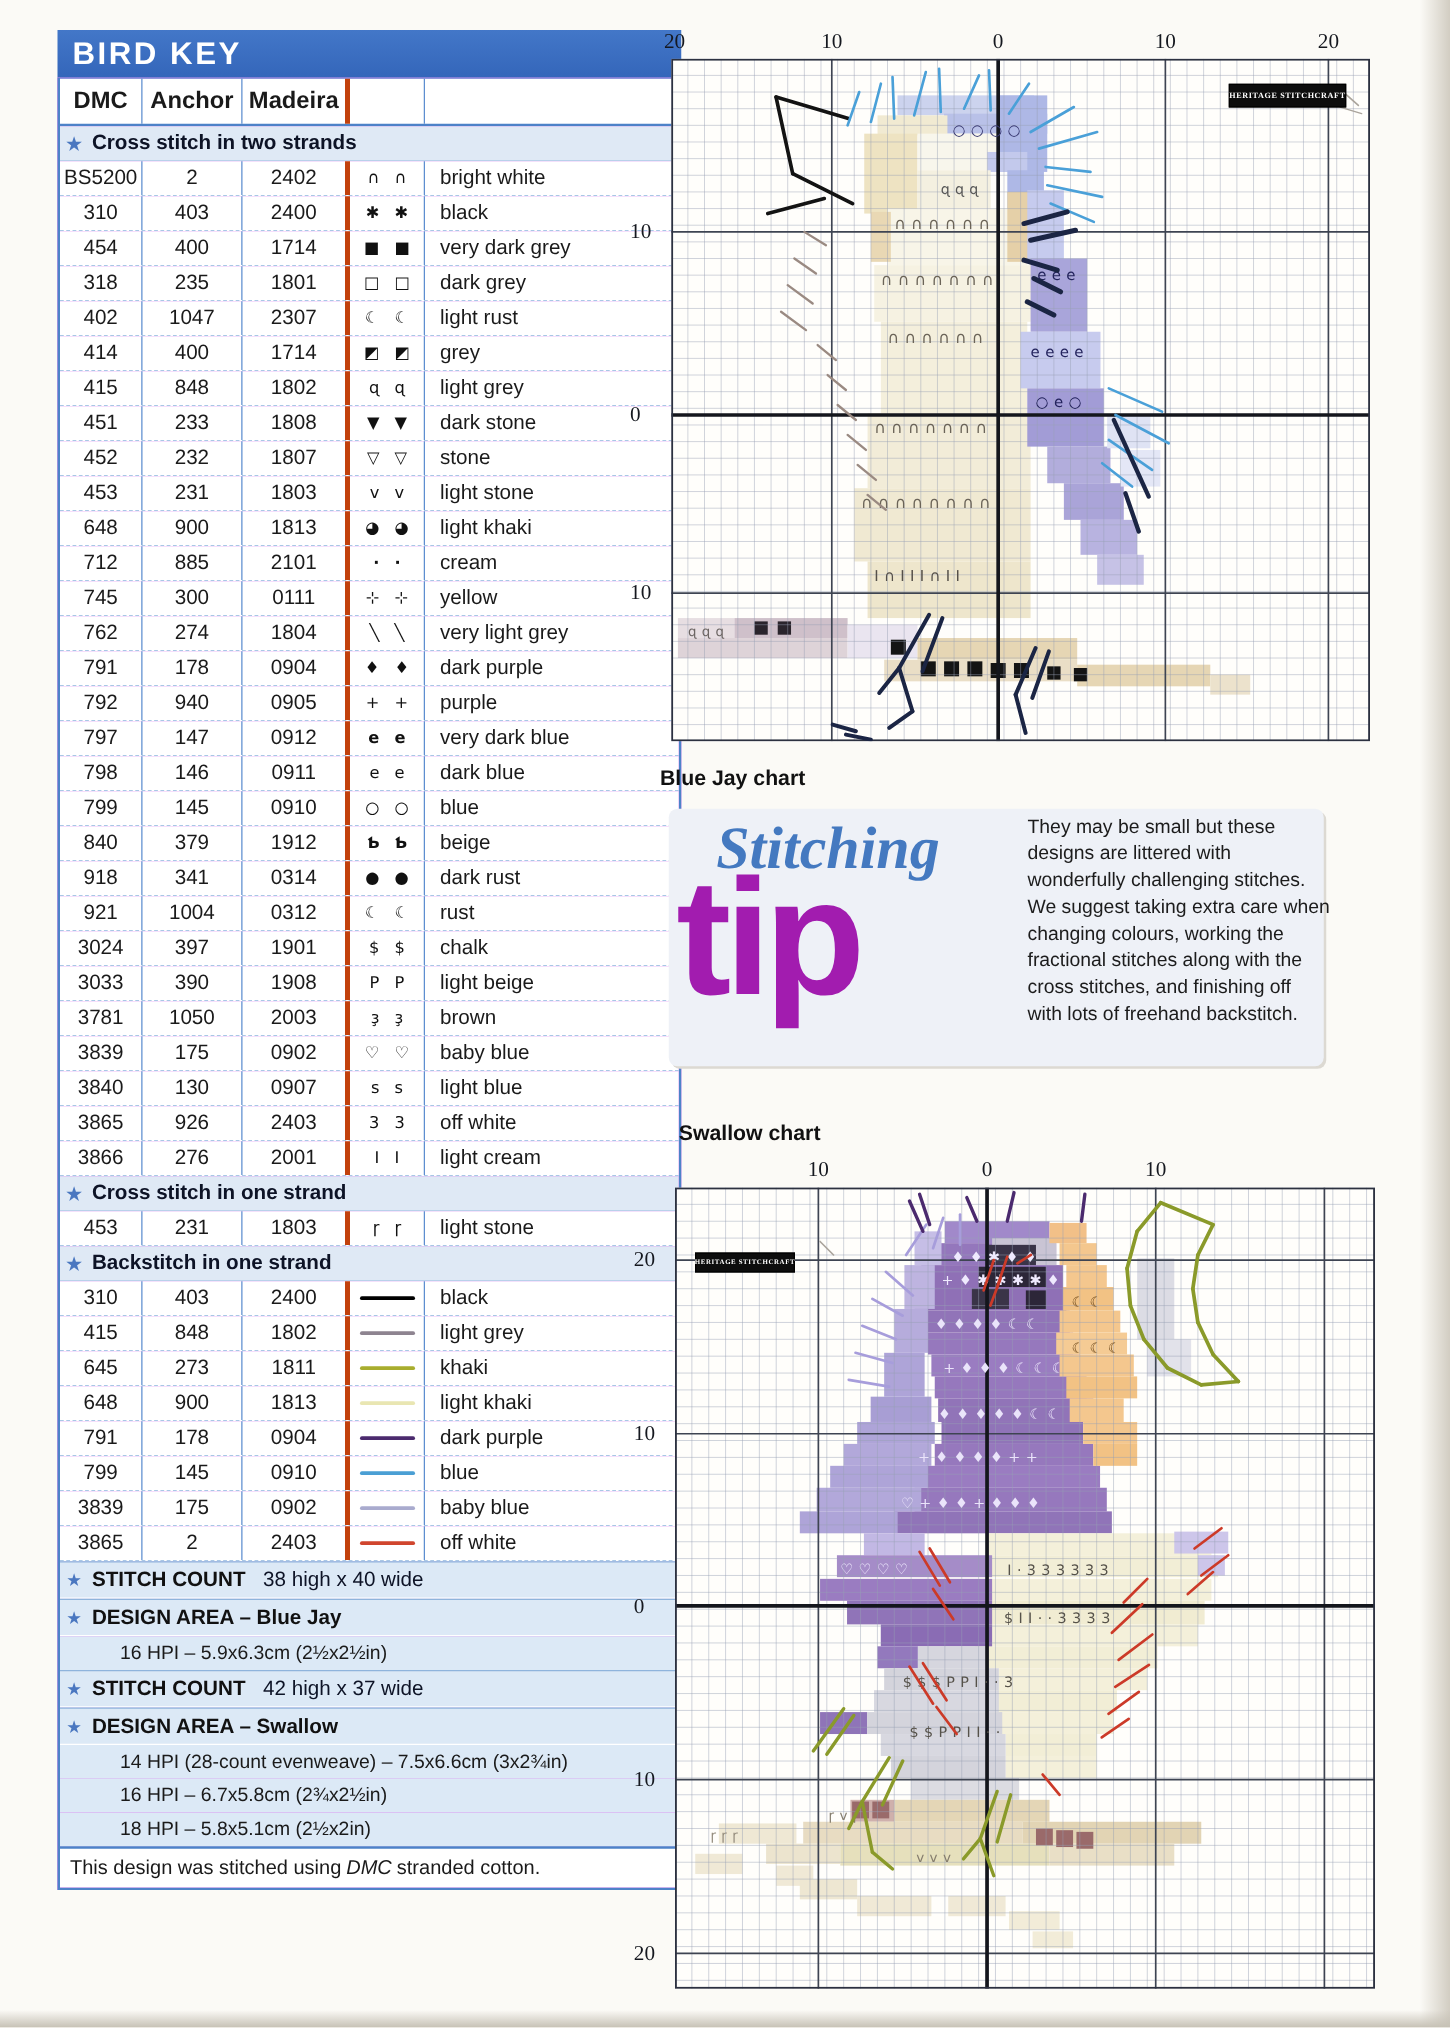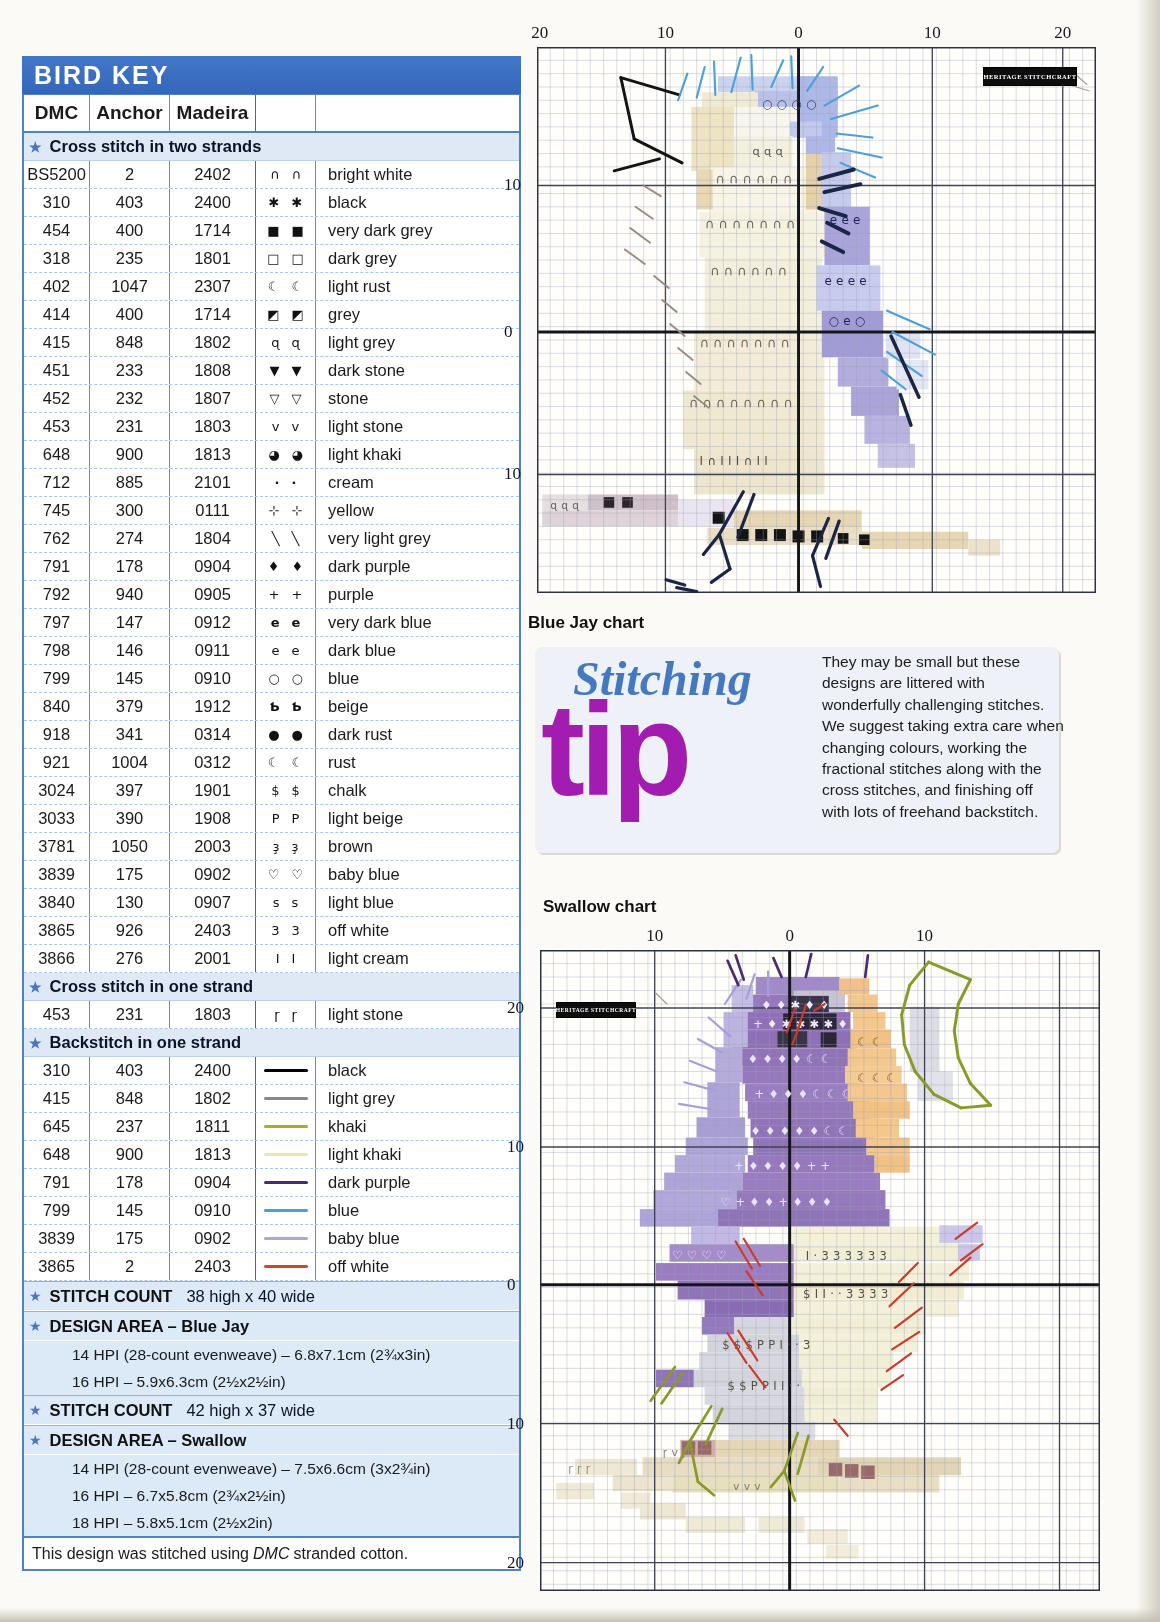--- a/index.html
+++ b/index.html
@@ -4,30 +4,30 @@
 <style>
   html,body{margin:0;padding:0;background:#e9e6df;}
   .page{position:relative;width:1160px;height:1622px;background:#fbfaf6;overflow:hidden;
         font-family:"Liberation Sans",sans-serif;color:#1a1a1a;}
   .edge-right{position:absolute;right:0;top:0;width:24px;height:100%;
         background:linear-gradient(to right,rgba(0,0,0,0),#d2cdc2);}
   .edge-bottom{position:absolute;left:0;bottom:0;width:100%;height:14px;
         background:linear-gradient(to bottom,rgba(0,0,0,0),#c6c1b5);}
 
   
-  .key-panel{position:absolute;left:22px;top:24px;width:499px;margin-top:32px;}
+  .key-panel{position:absolute;left:46px;top:24px;width:499px;}
   .key-header{height:38px;background:linear-gradient(#4377c8,#3466ba);display:flex;align-items:center;
         padding-left:12px;color:#fff;font-size:25px;font-weight:800;letter-spacing:2px;}
   .key-table{border:2px solid #4d82c8;border-top:1px solid #4d82c8;background:#d946ef;}
   .col-header{display:flex;height:36px;align-items:center;font-weight:bold;font-size:19px;
         border-bottom:2px solid #4d82c8;background:#fff;}
   .c{height:100%;display:flex;align-items:center;justify-content:center;box-sizing:border-box;}
   .c.dmc{width:66px;border-right:1px solid #5e8ed0;}
   .c.anchor{width:80px;border-right:1px solid #5e8ed0;}
-  .c.madeira{width:86px;border-right:1px solid #c2410c;text-align:center;}
+  .c.madeira{width:86px;border-right:4px solid #c2410c;text-align:center;}
   .c.sym{width:60px;border-right:1px solid #5e8ed0;gap:12px;font-family:"DejaVu Sans",sans-serif;
         font-size:13px;color:#111;}
   .c.name{flex:1;justify-content:flex-start;padding-left:12px;}
   .krow{display:flex;align-items:center;height:27px;background:#fff;border-bottom:1px dashed #a9c7e5;
         font-size:16.5px;}
   .krow .sym i{font-style:normal;}
   .krow .sym i.hv{font-weight:800;}
   .bsline{width:44px;height:3px;border-radius:2px;}
   .krow.section{background:#dfe9f5;font-weight:bold;color:#0d1326;border-bottom:1px solid #b9d0ea;}
   .star{color:#4a77c0;font-size:14px;margin:0 8px 0 5px;flex:0 0 auto;}
@@ -412,21 +412,21 @@
             <span class="c dmc">415</span>
             <span class="c anchor">848</span>
             <span class="c madeira">1802</span>
             <span class="c sym">
               <span class="bsline" style="background: rgb(142, 132, 144);"></span>
             </span>
             <span class="c name">light grey</span>
           </div>
           <div class="krow back">
             <span class="c dmc">645</span>
-            <span class="c anchor">237</span>
+            <span class="c anchor">273</span>
             <span class="c madeira">1811</span>
             <span class="c sym">
               <span class="bsline" style="background: rgb(168, 173, 46);"></span>
             </span>
             <span class="c name">khaki</span>
           </div>
           <div class="krow back">
             <span class="c dmc">648</span>
             <span class="c anchor">900</span>
             <span class="c madeira">1813</span>
@@ -473,21 +473,20 @@
           </div>
           <div class="krow count">
             <span class="star">★</span>
             <b>STITCH COUNT</b>
             <span class="cval">38 high x 40 wide</span>
           </div>
           <div class="krow design">
             <span class="star">★</span>
             <b>DESIGN AREA – Blue Jay</b>
           </div>
-          <div class="krow hpi">14 HPI (28-count evenweave) – 6.8x7.1cm (2¾x3in)</div>
           <div class="krow hpi">16 HPI – 5.9x6.3cm (2½x2½in)</div>
           <div class="krow count">
             <span class="star">★</span>
             <b>STITCH COUNT</b>
             <span class="cval">42 high x 37 wide</span>
           </div>
           <div class="krow design">
             <span class="star">★</span>
             <b>DESIGN AREA – Swallow</b>
           </div>

